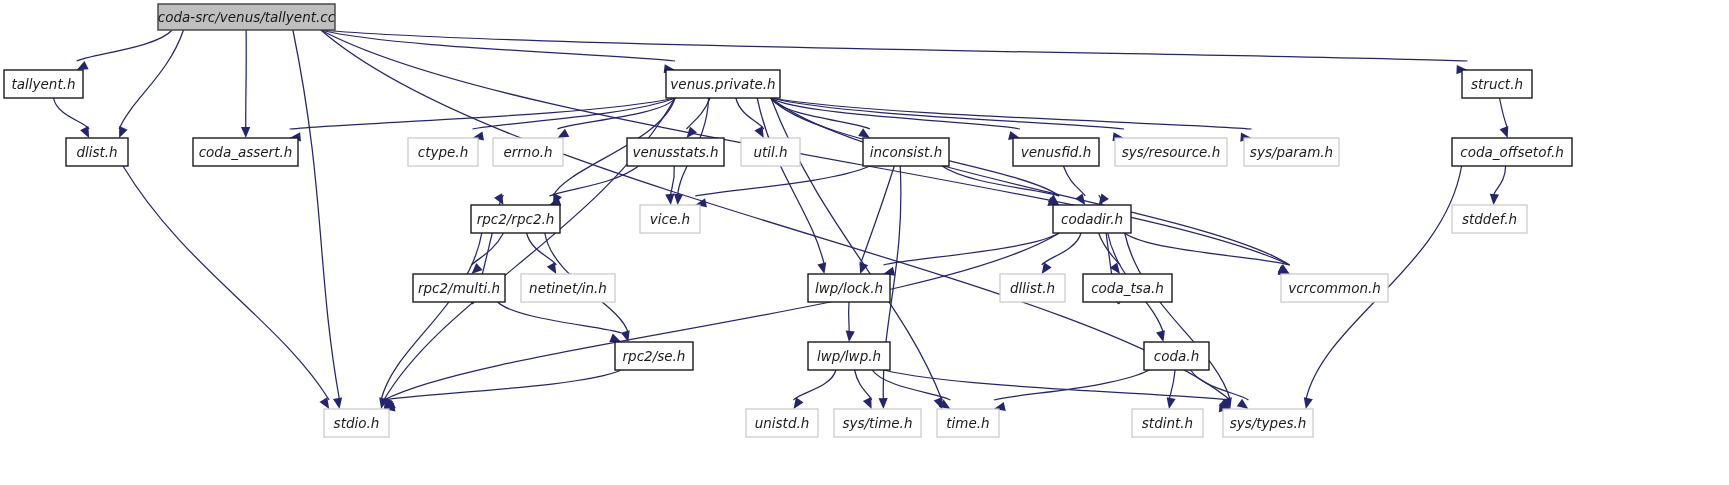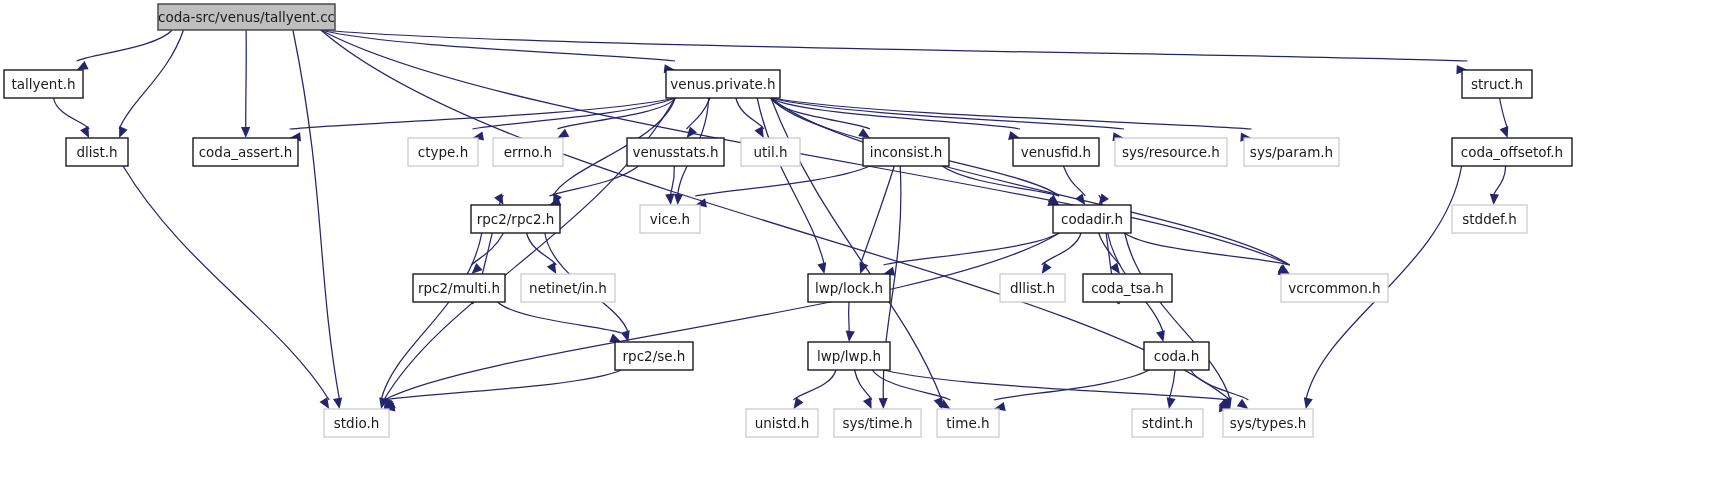--- a/index.html
+++ b/index.html
@@ -1,17 +1,17 @@
 <!DOCTYPE html>
 <html><head>
 <meta charset="utf-8">
 <style>
   html,body{margin:0;padding:0;background:#ffffff;}
   #graph-root{position:relative;width:1729px;height:485px;background:#ffffff;
-    font-family:"DejaVu Sans","Liberation Sans",sans-serif;overflow:hidden;}
+    font-family:"DejaVu Sans","Liberation Sans",sans-serif;overflow:hidden;font-style:italic;}
   svg{position:absolute;left:0;top:0;width:1729px;height:485px;}
   .node rect{fill:#ffffff;}
   .node.root rect{fill:#bfbfbf;stroke:#404040;stroke-width:1.4;}
   .node.local rect{fill:#ffffff;stroke:#1a1a1a;stroke-width:1.4;}
   .node.system rect{fill:#ffffff;stroke:#c8c8c8;stroke-width:1.2;}
   .node text{font-size:13.5px;fill:#1a1a1a;text-anchor:middle;
     dominant-baseline:middle;font-family:"DejaVu Sans","Liberation Sans",sans-serif;}
   .edge{fill:none;stroke:#25256e;stroke-width:1.25;}
   .arrowhead{fill:#25256e;stroke:none;}
 </style>

